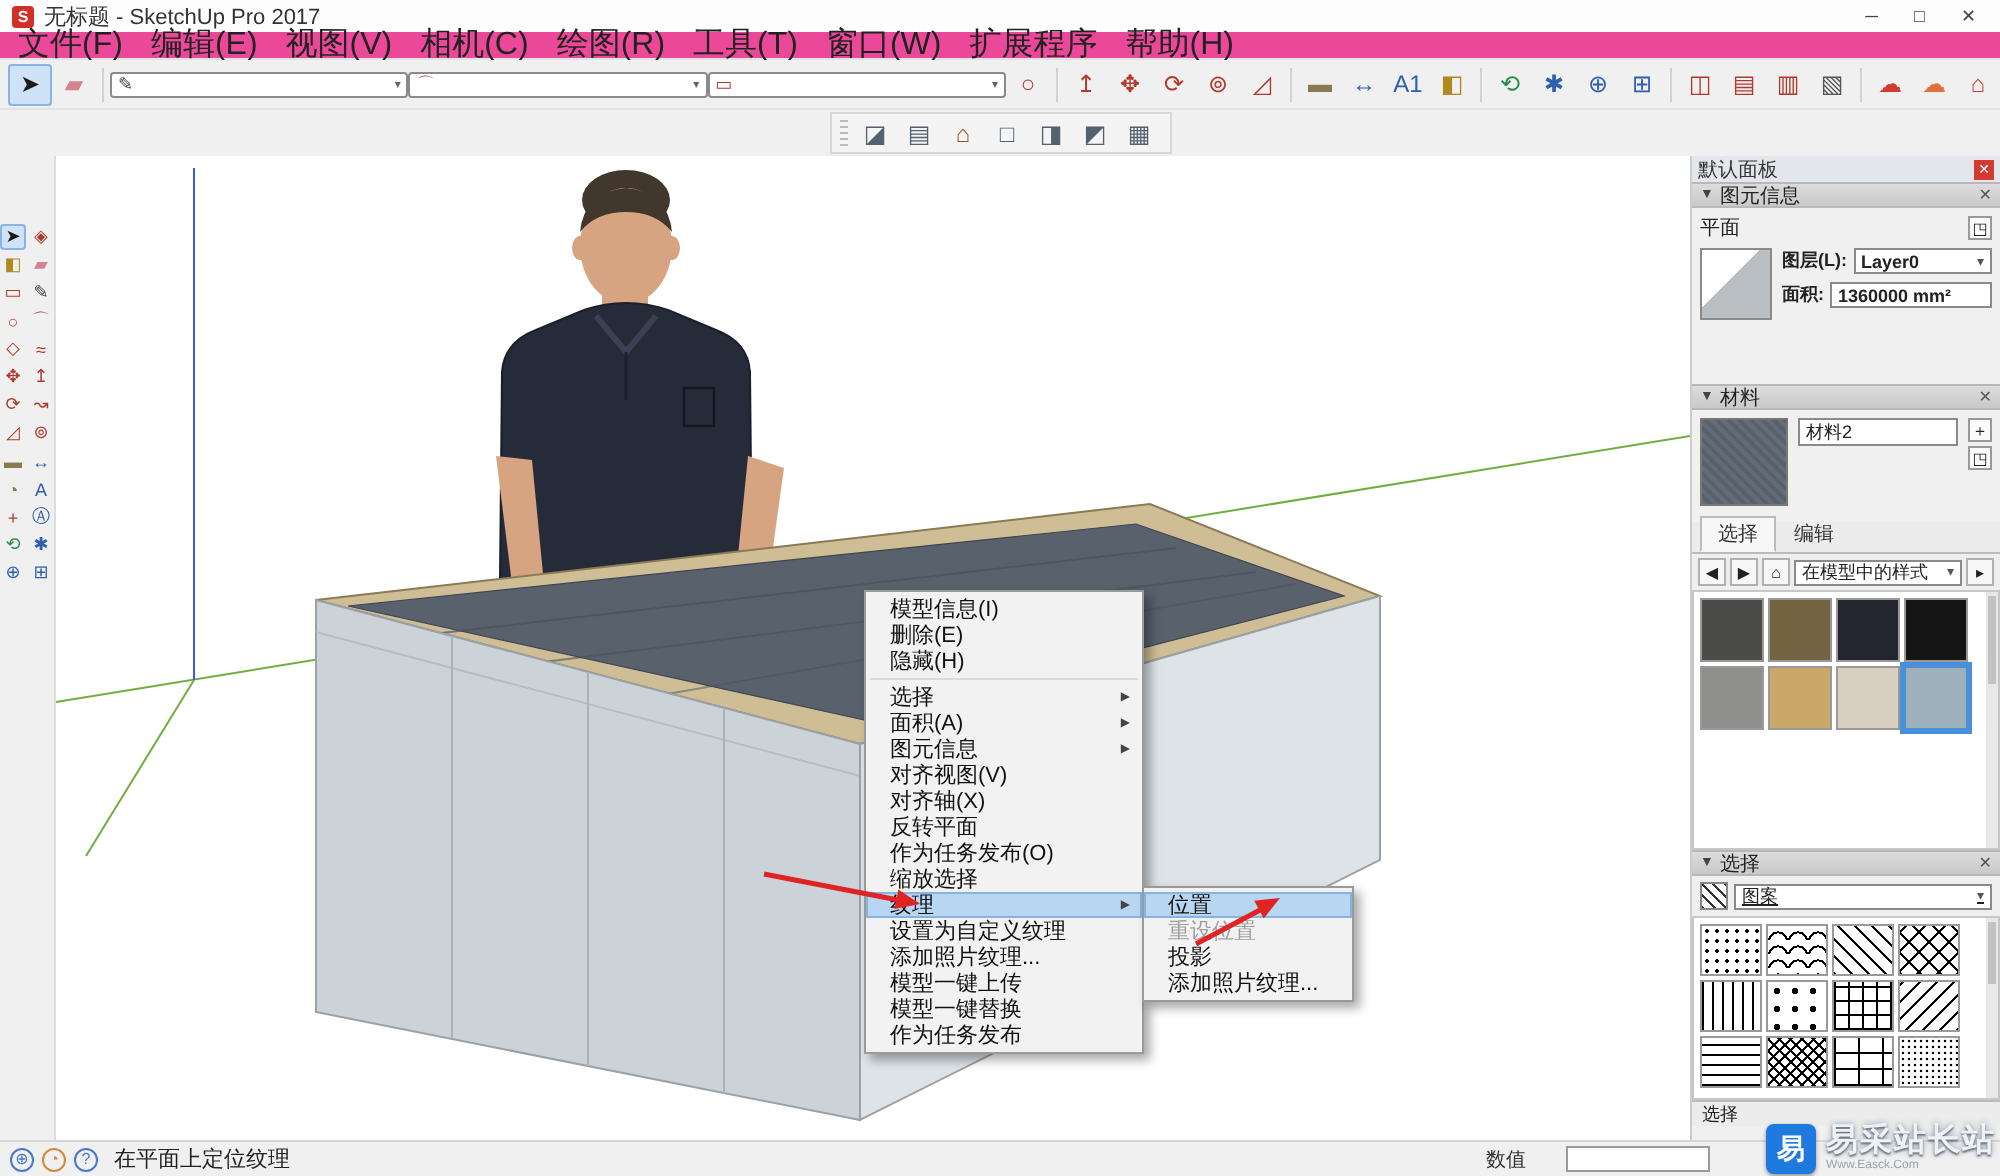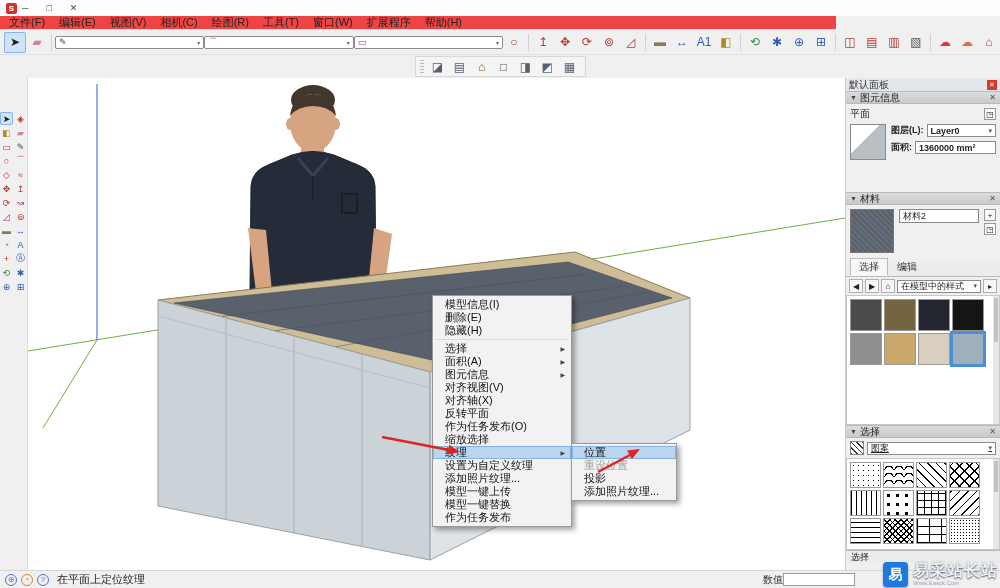--- a/index.html
+++ b/index.html
@@ -7,21 +7,21 @@
   body { position:relative; background:#f0f0f0; font-family:"Liberation Sans","DejaVu Sans",sans-serif; color:#222; }
 
   
   .titlebar { position:absolute; left:0; top:0; width:1000px; height:16px; background:#fdfdfd; display:flex; align-items:center; padding:0 6px; font-size:11px; }
   .app-icon { width:11px; height:11px; background:#d22f27; color:#fff; font-size:8px; font-weight:bold; display:inline-flex; align-items:center; justify-content:center; border-radius:2px; margin-right:5px; }
   .title-text { flex:1; color:#333; }
   .win-controls { display:flex; gap:18px; margin-right:6px; }
   .win-btn { font-size:9px; color:#444; cursor:default; }
 
   
-  .menubar { position:absolute; left:0; top:16px; width:836px; height:14px; background:#ef4444; display:flex; align-items:center; font-size:11px; padding-left:2px; border-bottom:1px solid #e4e4e4; }
+  .menubar { position:absolute; left:0; top:16px; width:1000px; height:14px; background:#ec4899; display:flex; align-items:center; font-size:16px; padding-left:2px; border-bottom:1px solid #e4e4e4; }
   .menu-item { padding:0 7px; color:#222; }
 
   
   .toolbar1 { position:absolute; left:0; top:30px; width:1000px; height:25px; background:#f0f0f0; display:flex; align-items:center; padding-left:4px; border-bottom:1px solid #e2e2e2; }
   .tb-icon { width:22px; height:21px; display:inline-flex; align-items:center; justify-content:center; font-size:12px; border-radius:2px; position:relative; }
   .tb-icon .glyph { line-height:1; }
   .tb-icon.dropdown::after { content:"▾"; font-size:6px; color:#666; margin-left:1px; }
   .tb-icon.active { background:#cfe3f7; box-shadow:inset 0 0 0 1px #8ab4e8; }
   .tb-icon.separator { width:1px; height:17px; background:#d2d2d2; margin:0 3px; border-radius:0; }
   .toolbar2 { position:absolute; left:0; top:55px; width:1000px; height:23px; background:#f0f0f0; display:flex; justify-content:center; align-items:center; }
@@ -107,36 +107,37 @@
   .pat-hlines { background-image:repeating-linear-gradient(0deg,#000 0 1px,transparent 1px 5px); }
   .pat-zig { background-image:repeating-linear-gradient(135deg,#000 0 1px,transparent 1px 4px),repeating-linear-gradient(45deg,#000 0 1px,transparent 1px 4px); }
   .pat-brick { background-image:repeating-linear-gradient(0deg,#000 0 1px,transparent 1px 8px),repeating-linear-gradient(90deg,#000 0 1px,transparent 1px 12px); }
   .pat-dots-dense { background-image:radial-gradient(#000 0.7px, transparent 0.8px); background-size:3px 3px; }
 
   
   .statusbar { position:absolute; left:0; top:570px; width:1000px; height:18px; background:#f0f0f0; border-top:1px solid #d6d6d6; display:flex; align-items:center; padding:0 5px; font-size:11px; }
   .sb-icons { display:flex; gap:4px; margin-right:8px; }
   .sb-icon { width:12px; height:12px; border-radius:50%; border:1px solid currentColor; font-size:8px; display:flex; align-items:center; justify-content:center; }
   .sb-hint { color:#222; }
-  .sb-right { margin-left:auto; display:flex; align-items:center; gap:0; margin-right:140px; }
+  .sb-right { margin-left:auto; display:flex; align-items:center; gap:20px; margin-right:140px; }
   .sb-label { font-size:10px; color:#333; }
   .sb-input { width:72px; height:13px; background:#fff; border:1px solid #9a9a9a; display:inline-block; }
 
   
   .watermark { position:absolute; right:2px; bottom:1px; display:flex; align-items:center; gap:5px; z-index:70; }
   .wm-icon { width:25px; height:25px; background:#1f7ae0; border-radius:4px; color:#fff; font-size:14px; font-weight:bold; display:flex; align-items:center; justify-content:center; box-shadow:0 1px 2px rgba(0,0,0,.4); }
   .wm-text { display:flex; flex-direction:column; line-height:1.05; }
   .wm-brand { font-size:16px; font-weight:bold; color:#eef2f6; text-shadow:0 1px 1px #6a7480, 0 0 3px #8a94a0; letter-spacing:1px; }
   .wm-sub { font-size:6px; color:#9aa2ab; }
 </style>
 </head>
 <body>
 
 <div class="titlebar">
   <span class="app-icon">S</span>
+  <span class="title-text">无标题 - SketchUp Pro 2017</span>
   <div class="win-controls">
 
   <span class="win-btn">─</span>
       <span class="win-btn">□</span>
       <span class="win-btn">✕</span>
     </div>
 </div>
 
 <div class="menubar">
 

